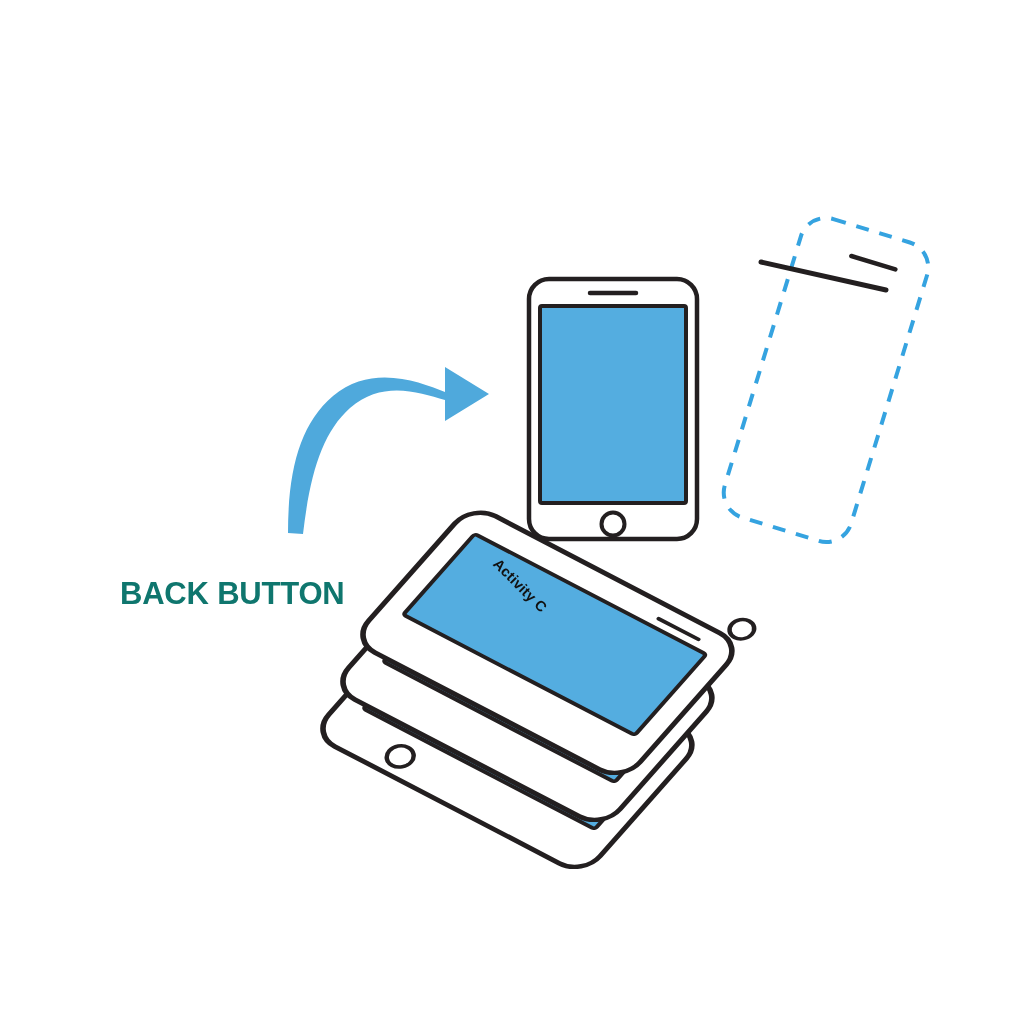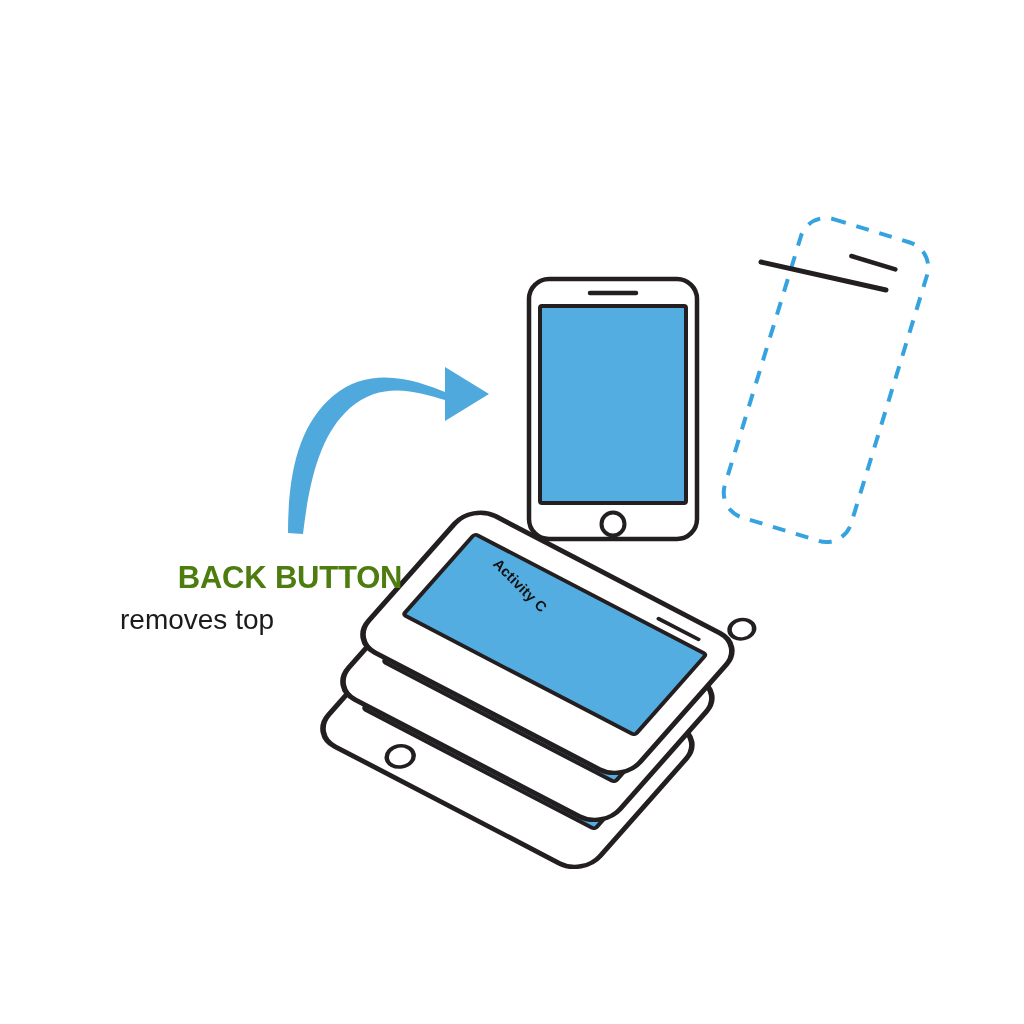--- a/index.html
+++ b/index.html
@@ -33,25 +33,24 @@
     position: absolute;
     left: 120px;
     top: 562px;
     width: 340px;
   }
   .caption-title {
     font-family: "Liberation Sans", sans-serif;
     font-weight: bold;
     font-size: 31px;
     letter-spacing: -0.2px;
-    color: #4d7c0f;
+    color: #0f766e;
     line-height: 1.0;
-    margin: 0 0 9px 0;
+    margin: 16px 0 9px 0;
     white-space: nowrap;
-    text-align: center;
   }
   .caption-body {
     font-family: "Liberation Sans", sans-serif;
     font-weight: normal;
     font-size: 28px;
     color: #1b1b1b;
     line-height: 1.28;
     margin: 0;
   }
   .caption-body span {
@@ -130,17 +129,16 @@
       <line x1="590" y1="293" x2="636" y2="293" stroke="#231f20" stroke-width="4.5" stroke-linecap="round"></line>
       <rect x="540" y="306" width="146" height="197" rx="2" ry="2" fill="#54ADE0" stroke="#231f20" stroke-width="4"></rect>
       <circle cx="613" cy="524" r="11.5" fill="#ffffff" stroke="#231f20" stroke-width="4"></circle>
     </g>
 
   </svg>
 
   <div class="caption-block">
     <p class="caption-title">BACK BUTTON</p>
     <p class="caption-body">
-      <span>removes top</span>
     </p>
   </div>
 
 </div>
 
 </body></html>

